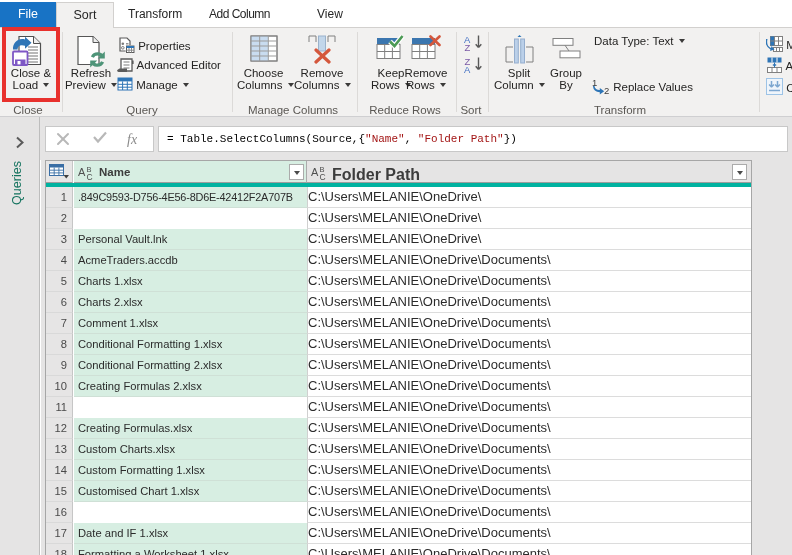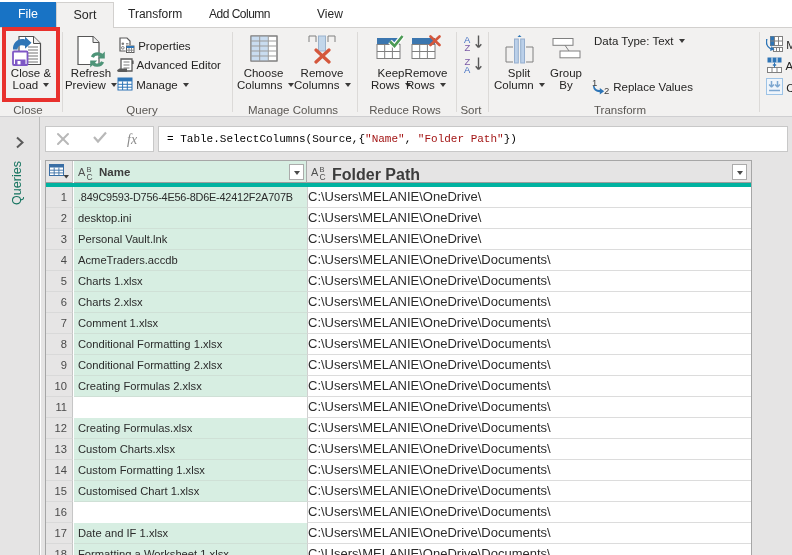--- a/index.html
+++ b/index.html
@@ -315,21 +315,20 @@
       </div>
       <div id="teal"></div>
       <div id="rows">
         <div class="row" style="top:26px">
           <div class="gut">1</div>
           <div class="nc" style="font-size:10.9px;letter-spacing:-0.2px;">.849C9593-D756-4E56-8D6E-42412F2A707B</div>
           <div class="fc">C:\Users\MELANIE\OneDrive\</div>
         </div>
         <div class="row" style="top:47px">
           <div class="gut">2</div>
-          <div class="nc" style="">desktop.ini</div>
           <div class="fc">C:\Users\MELANIE\OneDrive\</div>
         </div>
         <div class="row" style="top:68px">
           <div class="gut">3</div>
           <div class="nc" style="">Personal Vault.lnk</div>
           <div class="fc">C:\Users\MELANIE\OneDrive\</div>
         </div>
         <div class="row" style="top:89px">
           <div class="gut">4</div>
           <div class="nc" style="">AcmeTraders.accdb</div>

